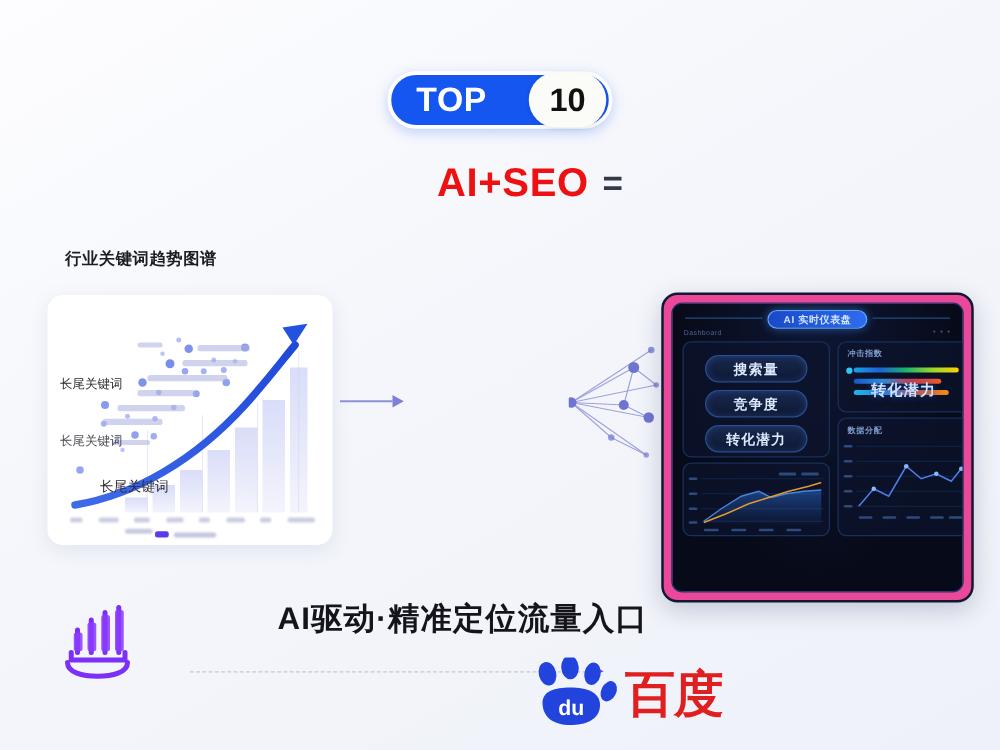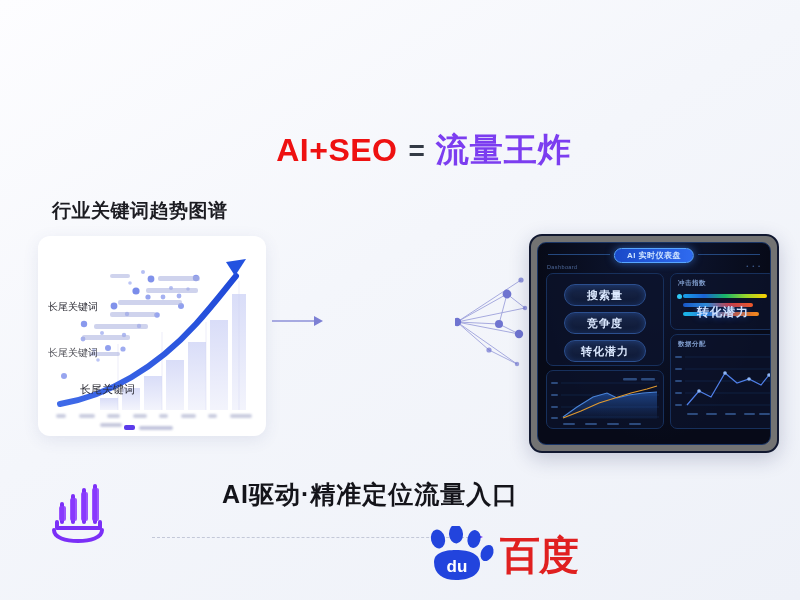--- a/index.html
+++ b/index.html
@@ -37,21 +37,21 @@
   .title-row {
     position: absolute; left: 0; right: 0; top: 128px;
     display: flex; align-items: center; justify-content: center; gap: 11px; padding-left: 48px;
   }
   .t-red { color: #ee1111; font-weight: 700; font-size: 32px; letter-spacing: .5px; }
   .t-eq  { color: #333a45; font-weight: 700; font-size: 28px; }
   .t-purple { color: #7c3df0; font-weight: 700; font-size: 33px; letter-spacing: 1px; }
 
   
   .sec-label {
-    position: absolute; color: #1c1c22; font-weight: 700; font-size: 19px;
+    position: absolute; color: #1c1c22; font-weight: 700; font-size: 13px;
     letter-spacing: .5px;
   }
   .sec-left  { left: 52px;  top: 198px; }
   .sec-right { left: 586px; top: 198px; }
 
   
   .chart-card {
     position: absolute; left: 38px; top: 236px; width: 228px; height: 200px;
     background: #ffffff; border-radius: 12px;
     box-shadow: 0 4px 16px rgba(70,80,140,.10);
@@ -106,22 +106,22 @@
   .doc-label {
     position: absolute; left: 8px; bottom: 9px; color: #16161c;
     font-weight: 700; font-size: 14px; letter-spacing: .3px;
   }
 
   
   .net { position: absolute; left: 455px; top: 272px; }
 
   
   .dash {
-    position: absolute; left: 529px; top: 234px; width: 250px; height: 219px;
-    background: #737373; border-radius: 13px;
+    position: absolute; left: 529px; top: 234px; width: 250px; height: 248px;
+    background: #ec4899; border-radius: 13px;
     border: 2px solid #111830;
     box-shadow: 0 6px 20px rgba(30,40,90,.22);
     padding: 6px;
     overflow: hidden;
   }
   .dash-inner {
     position: absolute; inset: 6px; border: 1px solid #1a3566; border-radius: 9px;
     background: radial-gradient(ellipse at 50% 0%, #0e1734 0%, #070a18 70%);
     overflow: hidden;
   }
@@ -182,25 +182,30 @@
   .baidu { position: absolute; left: 424px; top: 526px; display: flex; align-items: center; }
   .baidu-txt { color: #e02020; font-weight: 700; font-size: 40px; letter-spacing: -1px; margin-left: 2px; }
   .google { position: absolute; left: 564px; top: 521px; font-size: 52px; font-weight: 400; letter-spacing: -2px; }
   .g1c{color:#4285f4;} .g2c{color:#ea4335;} .g3c{color:#fbbc05;} .g4c{color:#4285f4;} .g5c{color:#34a853;} .g6c{color:#ea4335;}
 </style>
 </head>
 <body>
 
 <div id="stage">
 
+  <div class="top-badge">
+    <span class="tword">TOP</span>
+    <span class="tnum-wrap">
+      <span class="tnum">10</span>
+    </span>
+  </div>
 
   <div class="title-row">
     <span class="t-red">AI+SEO</span>
     <span class="t-eq">=</span>
-    <span class="t-purple">流量王炸</span>
   </div>
 
   <div class="sec-label sec-left">行业关键词趋势图谱</div>
 
   <div class="chart-card">
     <svg class="plot" viewBox="0 0 228 200">
       <defs>
         <linearGradient id="barg" x1="0" y1="0" x2="0" y2="1">
           <stop offset="0%" stop-color="#d9ddf8"></stop>
             <stop offset="100%" stop-color="#f3f4fc"></stop>

